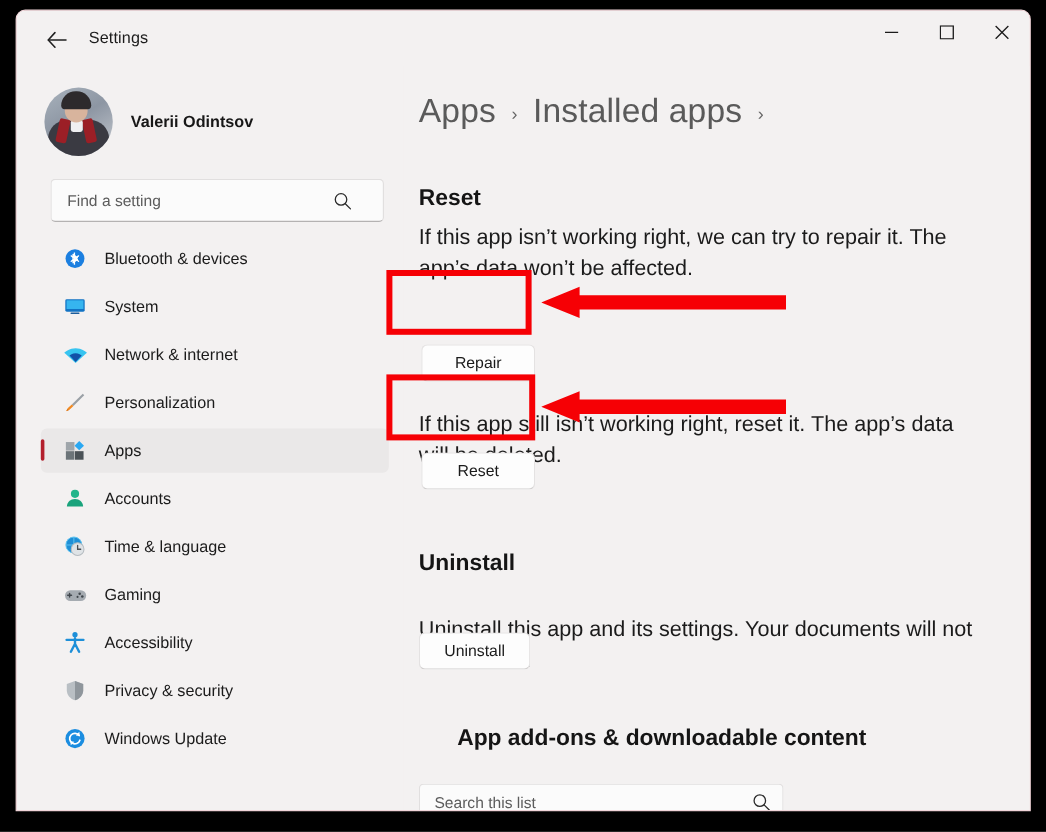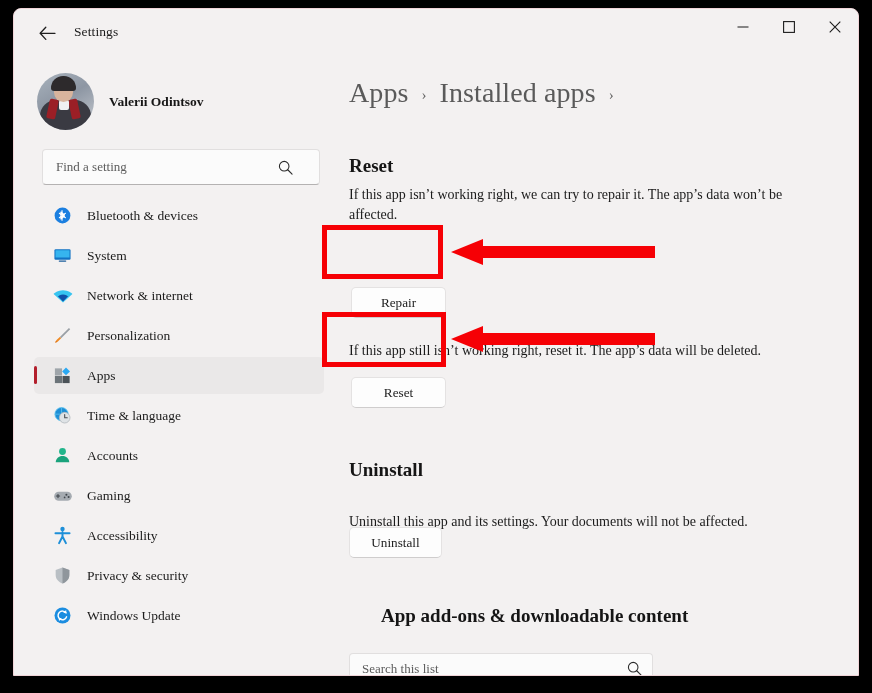--- a/index.html
+++ b/index.html
@@ -12,21 +12,20 @@
 
   
   #window {
     position: absolute;
     left: 13px; top: 8px;
     width: 846px; height: 668px;
     background: #f3f1f1;
     border: 1px solid #f0d4d8;
     border-radius: 8px 8px 0 0;
     overflow: hidden;
-    font-family: Liberation Serif, serif;
   }
 
   
   #titlebar {
     position: absolute; left: 0; top: 0;
     width: 100%; height: 46px;
     background: #f3f1f1;
   }
   #back-btn {
     position: absolute; left: 18px; top: 11px;
@@ -144,21 +143,21 @@
   .crumb { font-size: 28px; color: #5a5a5a; letter-spacing: .1px; }
   .crumb.link { cursor: pointer; }
   .crumb-sep { font-size: 15px; color: #666; padding-top: 5px; }
 
   .sec-title {
     position: absolute; left: 13px;
     font-size: 19px; font-weight: bold; color: #151515;
   }
   .sec-text {
     position: absolute; left: 13px;
-    font-size: 14px; color: #1b1b1b; line-height: 1.42;
+    font-size: 18px; color: #1b1b1b; line-height: 1.42;
   }
   .wbutton {
     position: absolute;
     background: #fdfdfd;
     border: 1px solid #e4e2e2;
     border-bottom-color: #cfcdcd;
     border-radius: 5px;
     font-family: inherit;
     font-size: 13.2px; color: #1b1b1b;
     cursor: pointer;
@@ -309,37 +308,37 @@
             <rect x="10" y="10.5" width="7.5" height="7.5" fill="#4b5257"></rect>
             <path d="M13.7 1.6 L17.9 5.7 L13.7 9.8 L9.6 5.7 Z" fill="#2aa8f2"></path>
           </svg>
         </span>
         <span class="nav-label">Apps</span>
       </div>
 
       <div class="nav-item">
         <span class="nav-icon">
           <svg width="19" height="19" viewBox="0 0 20 20">
+            <circle cx="10" cy="5.8" r="3.6" fill="#22b58b"></circle>
+            <path d="M2.9 17 C2.9 13.1 6.1 10.4 10 10.4 C13.9 10.4 17.1 13.1 17.1 17 Z" fill="#1aa37c"></path>
+          </svg>
+        </span>
+        <span class="nav-label">Accounts</span>
+      </div>
+
+      <div class="nav-item">
+        <span class="nav-icon">
+          <svg width="19" height="19" viewBox="0 0 20 20">
             <circle cx="9" cy="8.6" r="7" fill="#1f8fd6"></circle>
             <path d="M9 1.6 A7 7 0 0 0 9 15.6 A7 7 0 0 0 9 1.6 Z M9 1.6 V15.6 M2.1 8.6 H15.9" fill="none" stroke="#5fc3ef" stroke-width=".85"></path>
             <circle cx="12.3" cy="12.3" r="5.6" fill="#dfe3e6" stroke="#b5bbc0" stroke-width=".9"></circle>
             <path d="M12.3 8.9 V12.3 H15" fill="none" stroke="#4a4f54" stroke-width="1.15" stroke-linecap="round"></path>
           </svg>
         </span>
         <span class="nav-label">Time &amp; language</span>
-      </div>
-
-      <div class="nav-item">
-        <span class="nav-icon">
-          <svg width="19" height="19" viewBox="0 0 20 20">
-            <circle cx="10" cy="5.8" r="3.6" fill="#22b58b"></circle>
-            <path d="M2.9 17 C2.9 13.1 6.1 10.4 10 10.4 C13.9 10.4 17.1 13.1 17.1 17 Z" fill="#1aa37c"></path>
-          </svg>
-        </span>
-        <span class="nav-label">Accounts</span>
       </div>
 
       <div class="nav-item">
         <span class="nav-icon">
           <svg width="20" height="20" viewBox="0 0 20 20">
             <rect x="1.2" y="5.8" width="17.6" height="9" rx="4.5" fill="#a5abb1"></rect>
             <path d="M5 8.5 V11.6 M3.4 10 H6.6" stroke="#41474d" stroke-width="1.2" stroke-linecap="round"></path>
             <circle cx="13.4" cy="8.8" r="1.05" fill="#41474d"></circle>
             <circle cx="15.6" cy="11" r="1.05" fill="#41474d"></circle>
             <circle cx="11.6" cy="11.4" r=".85" fill="#41474d"></circle>

